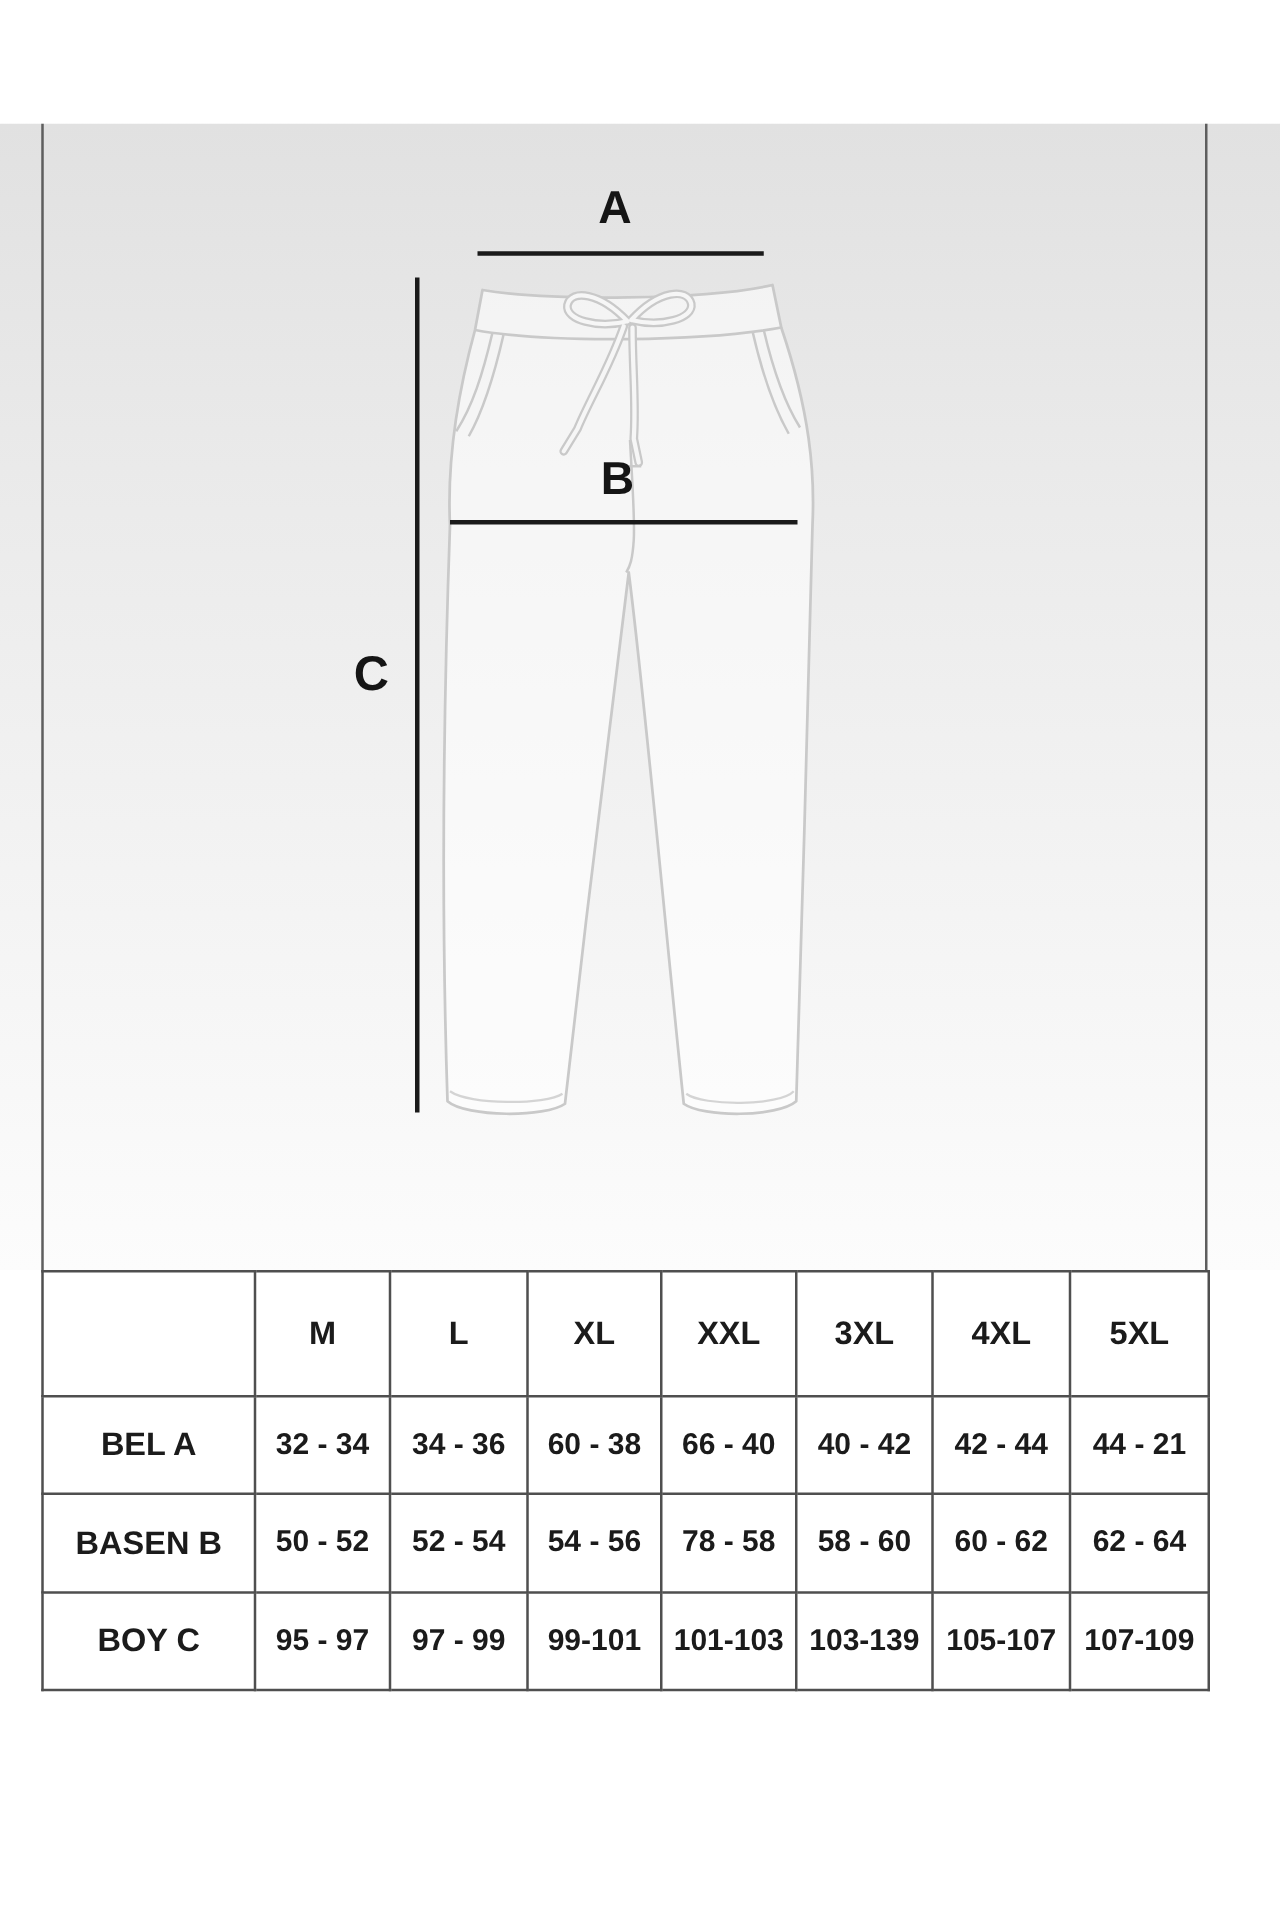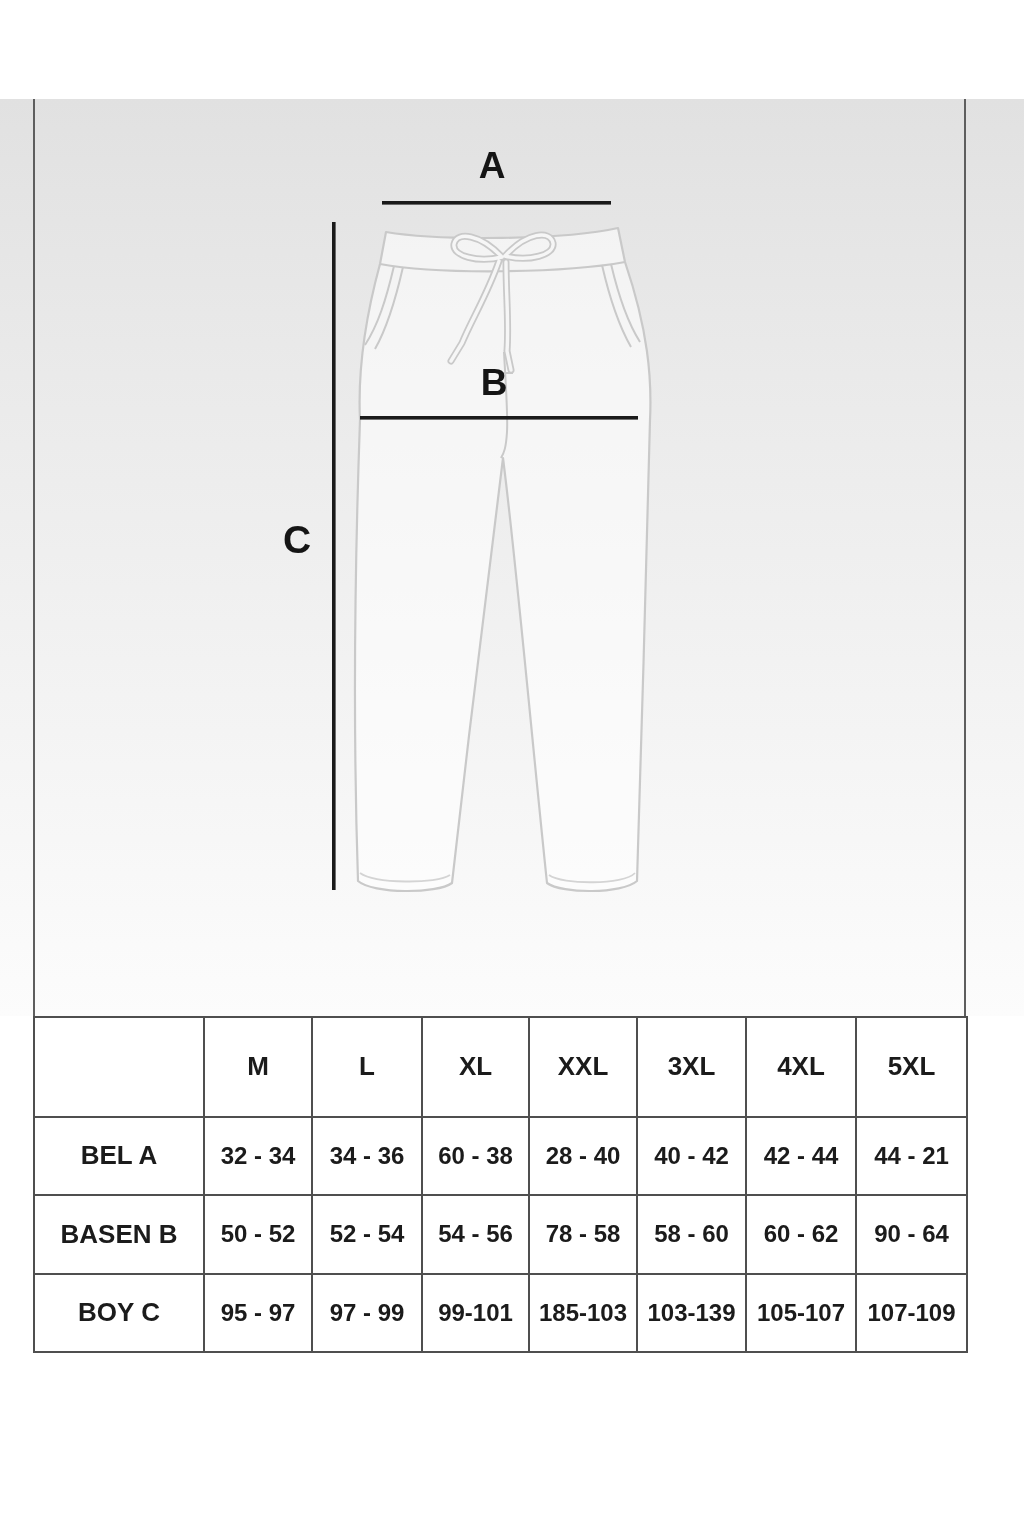--- a/index.html
+++ b/index.html
@@ -124,41 +124,41 @@
         <th>XXL</th>
         <th>3XL</th>
         <th>4XL</th>
         <th>5XL</th>
       </tr>
       <tr class="data-row">
         <th>BEL A</th>
         <td>32 - 34</td>
         <td>34 - 36</td>
         <td>60 - 38</td>
-        <td>28 - 40</td>
+        <td>66 - 40</td>
         <td>40 - 42</td>
         <td>42 - 44</td>
         <td>44 - 21</td>
       </tr>
       <tr class="data-row">
         <th>BASEN B</th>
         <td>50 - 52</td>
         <td>52 - 54</td>
         <td>54 - 56</td>
         <td>78 - 58</td>
         <td>58 - 60</td>
         <td>60 - 62</td>
-        <td>90 - 64</td>
+        <td>62 - 64</td>
       </tr>
       <tr class="data-row">
         <th>BOY C</th>
         <td>95 - 97</td>
         <td>97 - 99</td>
         <td>99-101</td>
-        <td>185-103</td>
+        <td>101-103</td>
         <td>103-139</td>
         <td>105-107</td>
         <td>107-109</td>
       </tr>
     </tbody>
   </table>
 
 </div>
 
 </body></html>

